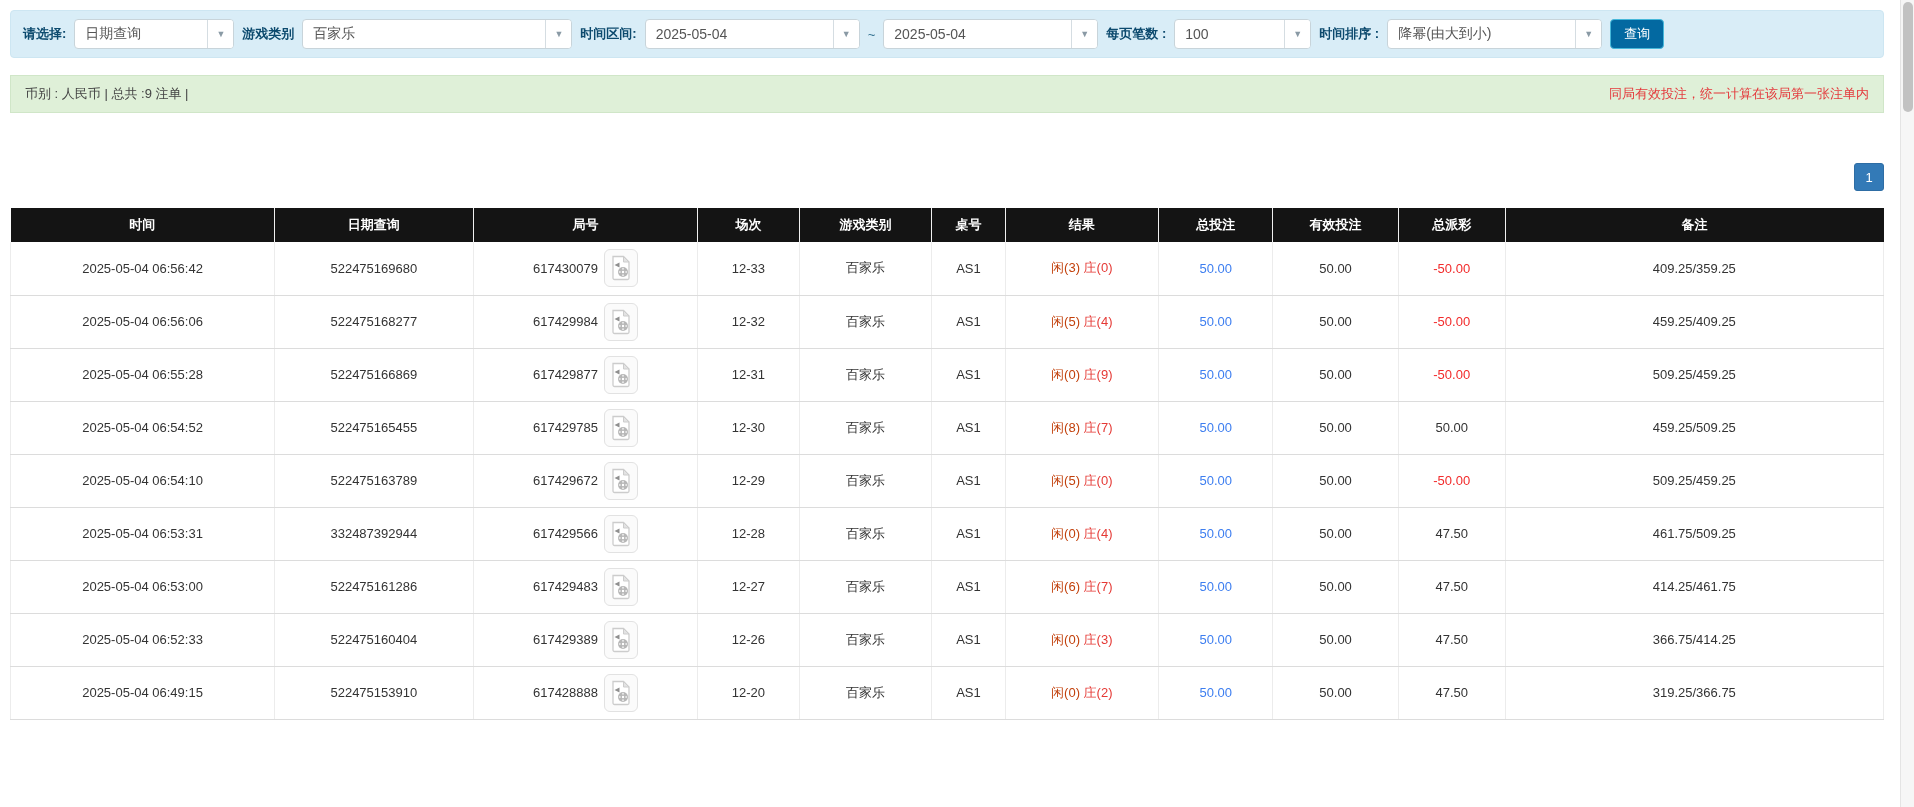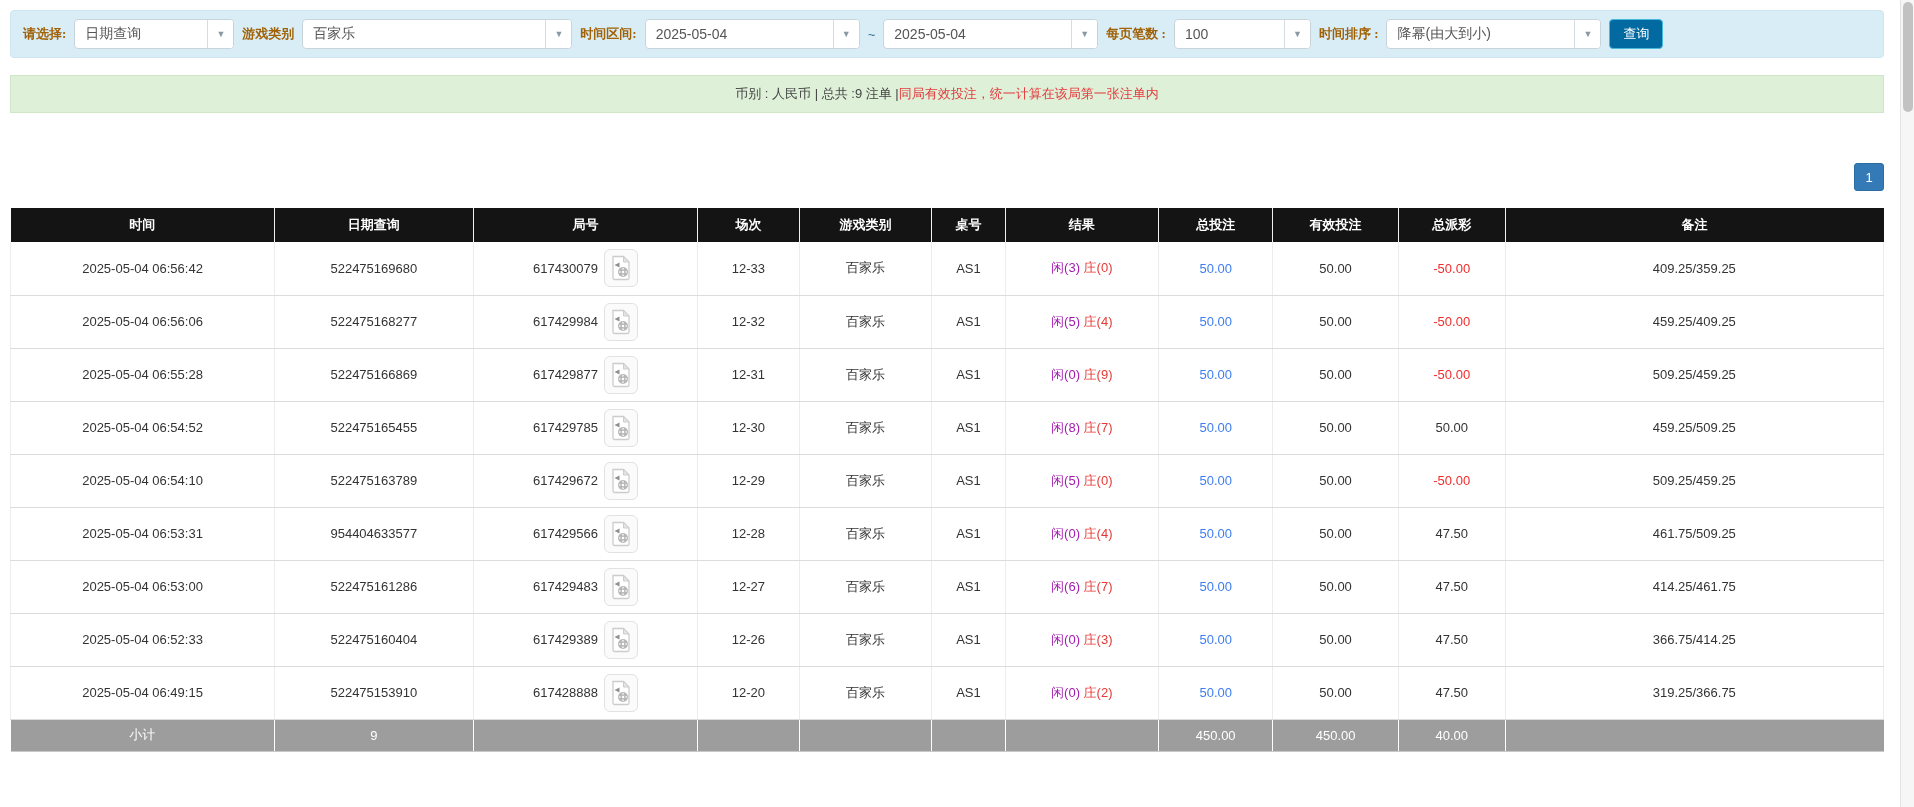--- a/index.html
+++ b/index.html
@@ -7,42 +7,42 @@
     font-family:"Liberation Sans", sans-serif; position:relative; }
 
   .content { margin:0 30px 0 10px; }
 
   
   .toolbar {
     margin-top:10px; background:#d9edf7; border:1px solid #cde6f2;
     border-radius:4px; padding:9px 12px; display:flex; align-items:center;
     gap:8px; height:48px;
   }
-  .flabel { color:#a16207; font-weight:bold; font-size:13px; white-space:nowrap;font-family:Liberation Serif, serif; }
+  .flabel { color:#0c4a6e; font-weight:bold; font-size:13px; white-space:nowrap; }
   .select {
     background:#fff; border:1px solid #c8d4da; border-radius:4px; height:30px;
     display:inline-flex; align-items:center; justify-content:space-between;
     cursor:pointer; overflow:hidden;
   }
   .sel-val { font-size:14px; color:#555; padding:0 10px; white-space:nowrap; }
   .sel-arrow { width:26px; height:100%; border-left:1px solid #d5dde2;
     display:flex; align-items:center; justify-content:center;
     color:#8a9aa5; font-size:9px; background:#fff; }
   .w160{width:160px;} .w270{width:270px;} .w215{width:215px;} .w165{width:137px;}
   .tilde { color:#31708f; font-size:13px; }
   .query-btn {
     background:#0369a1; border:1px solid #46b8da; color:#fff; font-size:13px;
     border-radius:4px; height:30px; padding:0 13px; cursor:pointer;
     font-family:"Liberation Sans", sans-serif;
   }
 
   
   .summary-bar {
     margin-top:17px; background:#dff0d8; border:1px solid #d0e6c8;
-    height:38px; display:flex; align-items:center; justify-content:center;
+    height:38px; display:flex; align-items:center; justify-content:space-between;
     padding:0 14px; font-size:13px;
   }
   .summary-left { color:#444; }
   .summary-right { color:#e4393c; }
 
   
   .pagination-row { margin-top:50px; display:flex; justify-content:flex-end; }
   .page-btn {
     min-width:30px; height:28px; background:#337ab7; border:1px solid #2e6da4;
     color:#fff; font-size:13px; border-radius:3px; display:flex;
@@ -57,21 +57,21 @@
   }
   thead th:last-child { border-right:none; }
   tbody td {
     height:53px; text-align:center; font-size:13px; color:#333;
     border-bottom:1px solid #dcdcdc; border-right:1px solid #ececec;
     background:#fff; white-space:nowrap;
   }
   tbody td:first-child { border-left:1px solid #ececec; }
   .amount-blue { color:#3d7ef0; cursor:pointer; }
   .neg { color:#f22b2b; }
-  .res-player { color:#a21caf; }
+  .res-player { color:#c2410c; }
   .res-banker { color:#e53935; }
   .round-cell-inner { display:inline-flex; align-items:center; gap:6px; }
   .video-btn {
     width:34px; height:38px; border:1px solid #e2e2e2; border-radius:6px;
     background:#fbfbfb; display:inline-flex; align-items:center;
     justify-content:center; cursor:pointer;
   }
 
   tfoot td {
     background:#9d9d9d; color:#fff; font-size:13px; height:32px;
@@ -345,21 +345,21 @@
       <span class="res-player">闲(5)</span>
       <span class="res-banker">庄(0)</span>
     </td>
     <td><span class="amount-blue">50.00</span></td>
     <td>50.00</td>
     <td class="neg">-50.00</td>
     <td>509.25/459.25</td>
   </tr>
         <tr>
     <td>2025-05-04 06:53:31</td>
-    <td>954404633577</td>
+    <td>332487392944</td>
     <td>
       <span class="round-cell-inner">
         <span>617429566</span>
         <span class="video-btn">
           <svg width="20" height="26" viewBox="0 0 20 26">
             <path d="M2 1.5 h10.5 L18 7 v16 a1.5 1.5 0 0 1 -1.5 1.5 H3.5 A1.5 1.5 0 0 1 2 23 Z" fill="#ffffff" stroke="#cccccc" stroke-width="1.3"></path>
             <path d="M12.5 1.5 L18 7 h-5.5 Z" fill="#e3e3e3" stroke="#cccccc" stroke-width="1"></path>
             <polygon points="3.5,10 8.5,7.5 8.5,12.5" fill="#8f8f8f"></polygon>
             <circle cx="12" cy="17" r="5" fill="#b7b7b7"></circle>
             <circle cx="12" cy="17" r="1.2" fill="#ffffff"></circle>
@@ -477,32 +477,19 @@
       <span class="res-player">闲(0)</span>
       <span class="res-banker">庄(2)</span>
     </td>
     <td><span class="amount-blue">50.00</span></td>
     <td>50.00</td>
     <td>47.50</td>
     <td>319.25/366.75</td>
   </tr>
       </tbody>
     <tfoot>
-      <tr>
-        <td>小计</td>
-        <td>9</td>
-        <td></td>
-          <td></td>
-        <td></td>
-          <td></td>
-        <td></td>
-        <td>450.00</td>
-        <td>450.00</td>
-        <td>40.00</td>
-        <td></td>
-      </tr>
     </tfoot>
   </table>
 </div>
 
 <div class="scrollbar-track">
   <div class="scrollbar-thumb"></div>
 </div>
 
 </body></html>

